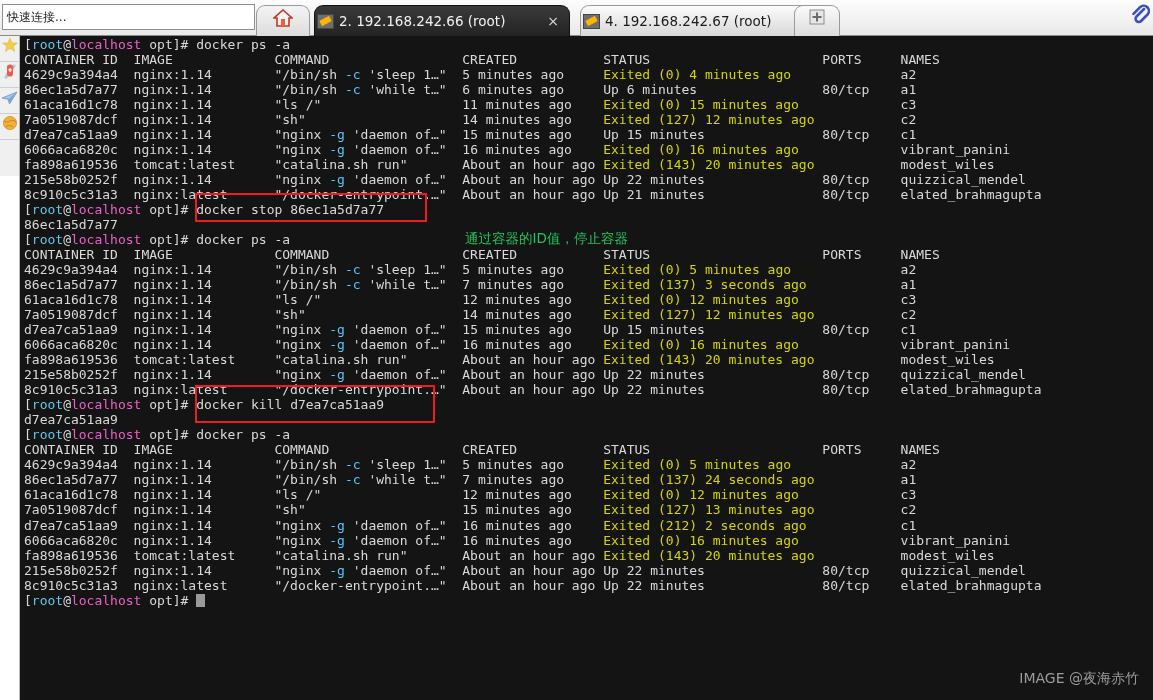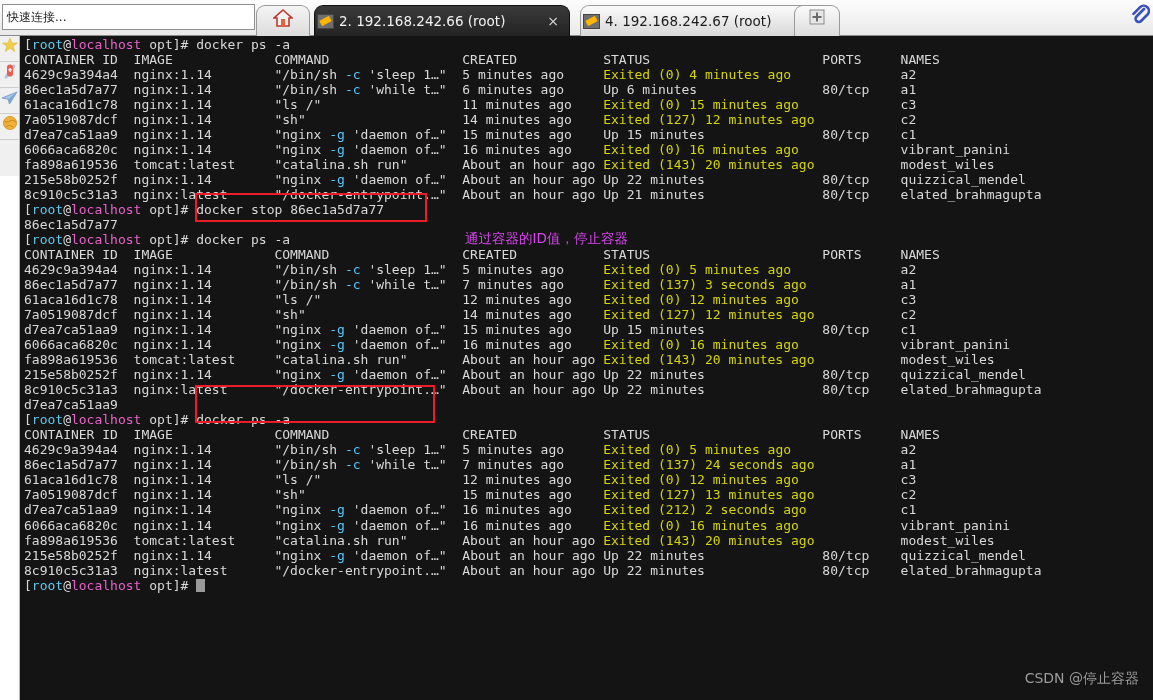--- a/index.html
+++ b/index.html
@@ -98,21 +98,21 @@
   .cursor{
     display:inline-block;width:8.45px;height:13px;background:#9a9a9a;
     vertical-align:-2px;
   }
   
   .redbox{
     position:absolute;border:2px solid #ec1c24;box-sizing:border-box;
     pointer-events:none;
   }
   .redtext{
-    position:absolute;color:#d946ef;font-size:13.5px;
+    position:absolute;color:#22c55e;font-size:13.5px;
     font-family:"DejaVu Sans","Liberation Sans",sans-serif;
     white-space:nowrap;
   }
   .watermark{
     position:absolute;right:14px;bottom:12px;color:#9c9c9c;
     font-size:14px;font-family:"DejaVu Sans","Liberation Sans",sans-serif;
     white-space:nowrap;
   }
 </style>
 </head>
@@ -215,34 +215,35 @@
       <div class="line">CONTAINER ID  IMAGE             COMMAND                 CREATED           STATUS                      PORTS     NAMES</div>
       <div class="line">4629c9a394a4  nginx:1.14        "/bin/sh <span class="cyan">-c</span> 'sleep 1…"  5 minutes ago     <span class="yellow">Exited (0) 5 minutes ago</span>              a2</div>
       <div class="line">86ec1a5d7a77  nginx:1.14        "/bin/sh <span class="cyan">-c</span> 'while t…"  7 minutes ago     <span class="yellow">Exited (137) 3 seconds ago</span>            a1</div>
       <div class="line">61aca16d1c78  nginx:1.14        "ls /"                  12 minutes ago    <span class="yellow">Exited (0) 12 minutes ago</span>             c3</div>
       <div class="line">7a0519087dcf  nginx:1.14        "sh"                    14 minutes ago    <span class="yellow">Exited (127) 12 minutes ago</span>           c2</div>
       <div class="line">d7ea7ca51aa9  nginx:1.14        "nginx <span class="cyan">-g</span> 'daemon of…"  15 minutes ago    <span class="">Up 15 minutes</span>               80/tcp    c1</div>
       <div class="line">6066aca6820c  nginx:1.14        "nginx <span class="cyan">-g</span> 'daemon of…"  16 minutes ago    <span class="yellow">Exited (0) 16 minutes ago</span>             vibrant_panini</div>
       <div class="line">fa898a619536  tomcat:latest     "catalina.sh run"       About an hour ago <span class="yellow">Exited (143) 20 minutes ago</span>           modest_wiles</div>
       <div class="line">215e58b0252f  nginx:1.14        "nginx <span class="cyan">-g</span> 'daemon of…"  About an hour ago <span class="">Up 22 minutes</span>               80/tcp    quizzical_mendel</div>
       <div class="line">8c910c5c31a3  nginx:latest      "/docker-entrypoint.…"  About an hour ago <span class="">Up 22 minutes</span>               80/tcp    elated_brahmagupta</div>
+      <div class="line">[<span class="blue">root</span>@<span class="magenta">localhost</span> opt]# docker kill d7ea7ca51aa9</div>
       <div class="line">d7ea7ca51aa9</div>
       <div class="line">[<span class="blue">root</span>@<span class="magenta">localhost</span> opt]# docker ps -a</div>
       <div class="line">CONTAINER ID  IMAGE             COMMAND                 CREATED           STATUS                      PORTS     NAMES</div>
       <div class="line">4629c9a394a4  nginx:1.14        "/bin/sh <span class="cyan">-c</span> 'sleep 1…"  5 minutes ago     <span class="yellow">Exited (0) 5 minutes ago</span>              a2</div>
       <div class="line">86ec1a5d7a77  nginx:1.14        "/bin/sh <span class="cyan">-c</span> 'while t…"  7 minutes ago     <span class="yellow">Exited (137) 24 seconds ago</span>           a1</div>
       <div class="line">61aca16d1c78  nginx:1.14        "ls /"                  12 minutes ago    <span class="yellow">Exited (0) 12 minutes ago</span>             c3</div>
       <div class="line">7a0519087dcf  nginx:1.14        "sh"                    15 minutes ago    <span class="yellow">Exited (127) 13 minutes ago</span>           c2</div>
       <div class="line">d7ea7ca51aa9  nginx:1.14        "nginx <span class="cyan">-g</span> 'daemon of…"  16 minutes ago    <span class="yellow">Exited (212) 2 seconds ago</span>            c1</div>
       <div class="line">6066aca6820c  nginx:1.14        "nginx <span class="cyan">-g</span> 'daemon of…"  16 minutes ago    <span class="yellow">Exited (0) 16 minutes ago</span>             vibrant_panini</div>
       <div class="line">fa898a619536  tomcat:latest     "catalina.sh run"       About an hour ago <span class="yellow">Exited (143) 20 minutes ago</span>           modest_wiles</div>
       <div class="line">215e58b0252f  nginx:1.14        "nginx <span class="cyan">-g</span> 'daemon of…"  About an hour ago <span class="">Up 22 minutes</span>               80/tcp    quizzical_mendel</div>
       <div class="line">8c910c5c31a3  nginx:latest      "/docker-entrypoint.…"  About an hour ago <span class="">Up 22 minutes</span>               80/tcp    elated_brahmagupta</div>
       <div class="line">[<span class="blue">root</span>@<span class="magenta">localhost</span> opt]# <span class="cursor"></span></div>
     </div>
 
   <div class="redbox" style="left:175px;top:157px;width:232px;height:29px;"></div>
   <div class="redbox" style="left:175px;top:349px;width:240px;height:38px;"></div>
 
   <div class="redtext" style="left:445px;top:194px;">通过容器的ID值，停止容器</div>
 
-  <div class="watermark">CSDN @停止容器</div>
+  <div class="watermark">IMAGE @夜海赤竹</div>
 </div>
 
 </body></html>

